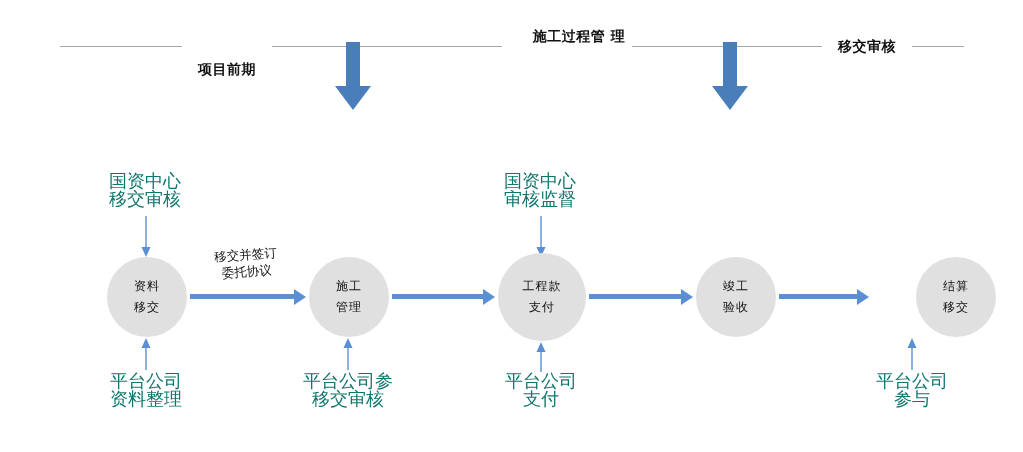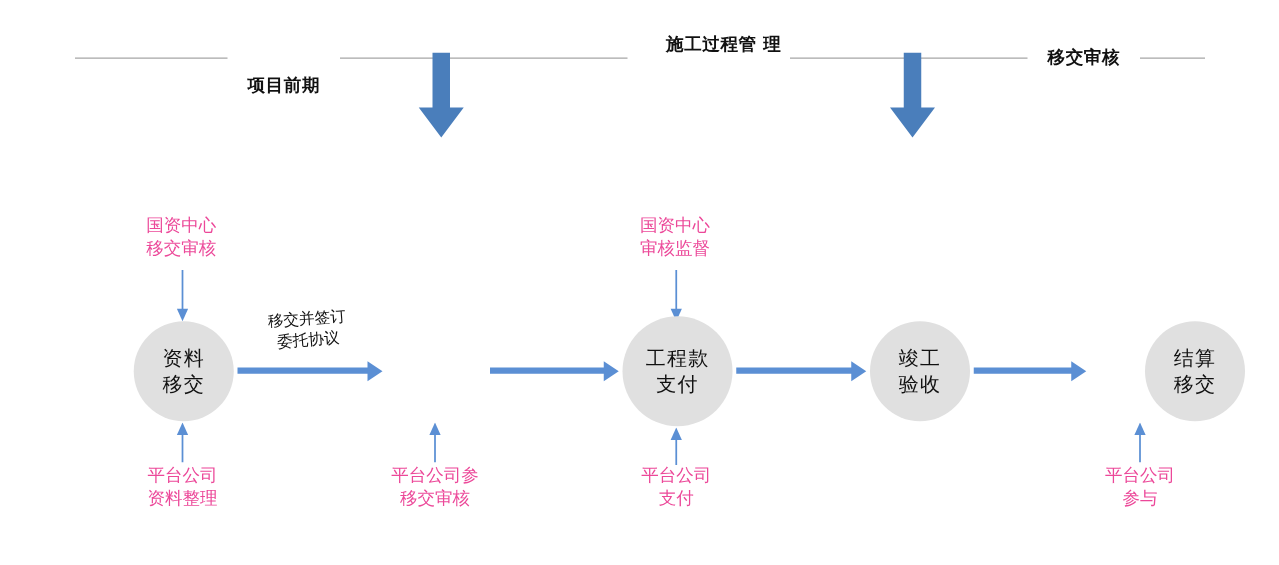--- a/index.html
+++ b/index.html
@@ -32,21 +32,21 @@
     border-top: 1px solid #a6a6a6;
   }
   .node {
     position: absolute;
     border-radius: 50%;
     background: #e0e0e0;
     display: flex;
     align-items: center;
     justify-content: center;
     text-align: center;
-    font-size: 16px;
+    font-size: 12px;
     color: #111111;
     line-height: 21px;
     letter-spacing: 1px;
   }
   .node-label {
     white-space: pre-line;
     display: block;
   }
   .arrow-blue {
     position: absolute;
@@ -65,22 +65,22 @@
     border-top: 8px solid transparent;
     border-bottom: 8px solid transparent;
   }
   .big-down-arrow {
     position: absolute;
     width: 40px;
   }
   .annot {
     position: absolute;
     text-align: center;
-    font-size: 14px;
-    color: #ec4899;
+    font-size: 18px;
+    color: #0f766e;
     line-height: 18px;
     white-space: pre-line;
   }
   .thin-arrow {
     position: absolute;
   }
   .slanted {
     position: absolute;
     font-size: 12.5px;
     color: #111111;
@@ -129,20 +129,24 @@
   <div class="thin-arrow" style="left:533px; top:216px;">
     <svg width="16" height="42" viewBox="0 0 16 42">
       <line x1="8" y1="0" x2="8" y2="33" stroke="#5b8fd4" stroke-width="1.4"></line>
       <polygon points="8,41 3.5,31 12.5,31" fill="#5b8fd4"></polygon>
     </svg>
   </div>
 
   <div class="node" style="left:107px; top:257px; width:80px; height:80px;">
     <span class="node-label">资料
 移交</span>
+  </div>
+  <div class="node" style="left:309px; top:257px; width:80px; height:80px;">
+    <span class="node-label">施工
+管理</span>
   </div>
   <div class="node" style="left:498px; top:253px; width:88px; height:88px;text-align:center;">
     <span class="node-label">工程款
 支付</span>
   </div>
   <div class="node" style="left:696px; top:257px; width:80px; height:80px;">
     <span class="node-label">竣工
 验收</span>
   </div>
   <div class="node" style="left:916px; top:257px; width:80px; height:80px;">

